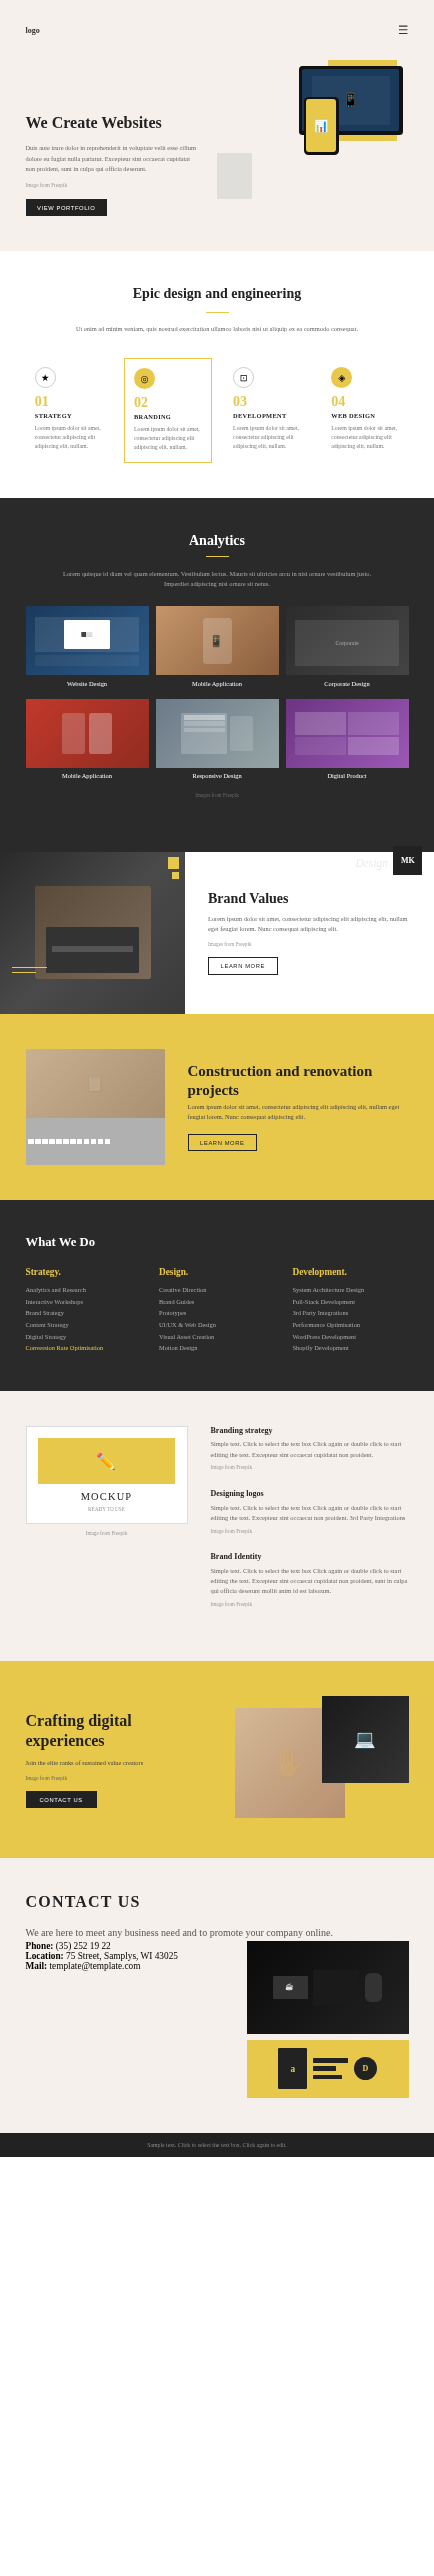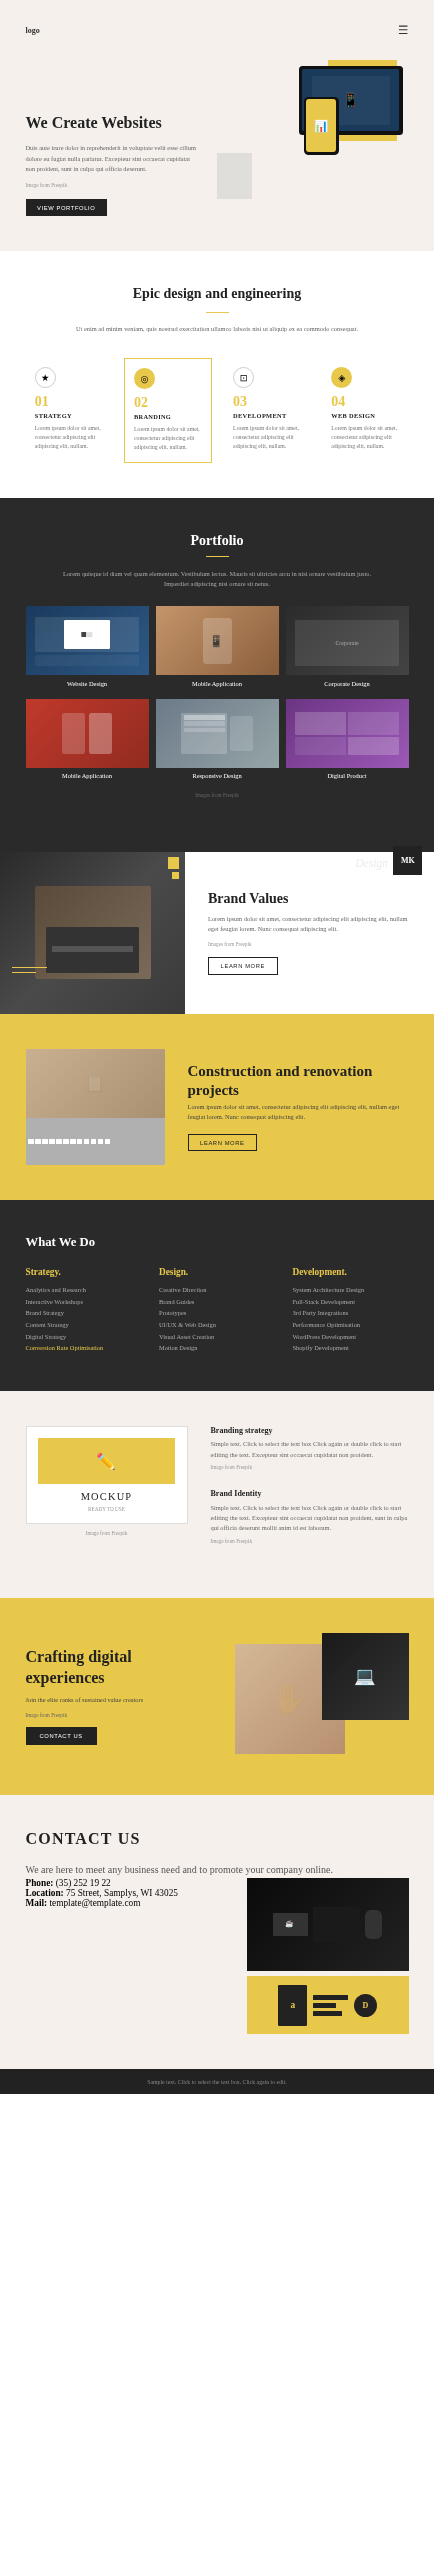--- a/index.html
+++ b/index.html
@@ -484,21 +484,21 @@
         <div class="icon-circle icon-yellow">◈</div>
       </div>
       <span class="feature-number">04</span>
       <h4>WEB DESIGN</h4>
       <p>Lorem ipsum dolor sit amet, consectetur adipiscing elit adipiscing elit, nullam.</p>
     </div>
   </div>
 </section>
 
 <section class="portfolio-section">
-  <h2>Portfolio</h2>
+  <h2>Analytics</h2>
   <div class="section-divider" style="background:#e8c84a;"></div>
   <p>Lorem quisque id diam vel quam elementum. Vestibulum lectus. Mauris sit ultricies arcu in nisi ornare vestibulum justo. Imperdiet adipiscing nisi ornare sit netus.</p>
   <div class="portfolio-grid">
 
     <div class="portfolio-item">
       <div class="portfolio-placeholder img-website">
         <div style="width:100%; padding:4.6px; display:flex; flex-direction:column; gap:2.3px;">
           <div style="height:35px; background:rgba(255,255,255,0.1); border-radius:1.2px; display:flex; align-items:center; justify-content:center;">
             <div style="width:46px; height:29px; background:#fff; border-radius:1.2px; display:flex; align-items:center; justify-content:center; font-size:4.6px; color:#1a3a5c;">⬛⬜</div>
           </div>
@@ -670,20 +670,25 @@
       </div>
       <h3>MOCKUP</h3>
       <p>READY TO USE</p>
     </div>
     <p class="mockup-label section-note">Image from Freepik</p>
   </div>
   <div class="branding-right">
     <div class="branding-item">
       <h3>Branding strategy</h3>
       <p>Simple text. Click to select the text box Click again or double click to start editing the text. Excepteur sint occaecat cupidatat non proident.</p>
+      <p class="image-credit">Image from Freepik</p>
+    </div>
+    <div class="branding-item">
+      <h3>Designing logos</h3>
+      <p>Simple text. Click to select the text box Click again or double click to start editing the text. Excepteur sint occaecat non proident. 3rd Party Integrations</p>
       <p class="image-credit">Image from Freepik</p>
     </div>
     <div class="branding-item">
       <h3>Brand Identity</h3>
       <p>Simple text. Click to select the text box Click again or double click to start editing the text. Excepteur sint occaecat cupidatat non proident, sunt in culpa qui officia deserunt mollit anim id est laborum.</p>
       <p class="image-credit">Image from Freepik</p>
     </div>
   </div>
 </section>
 

